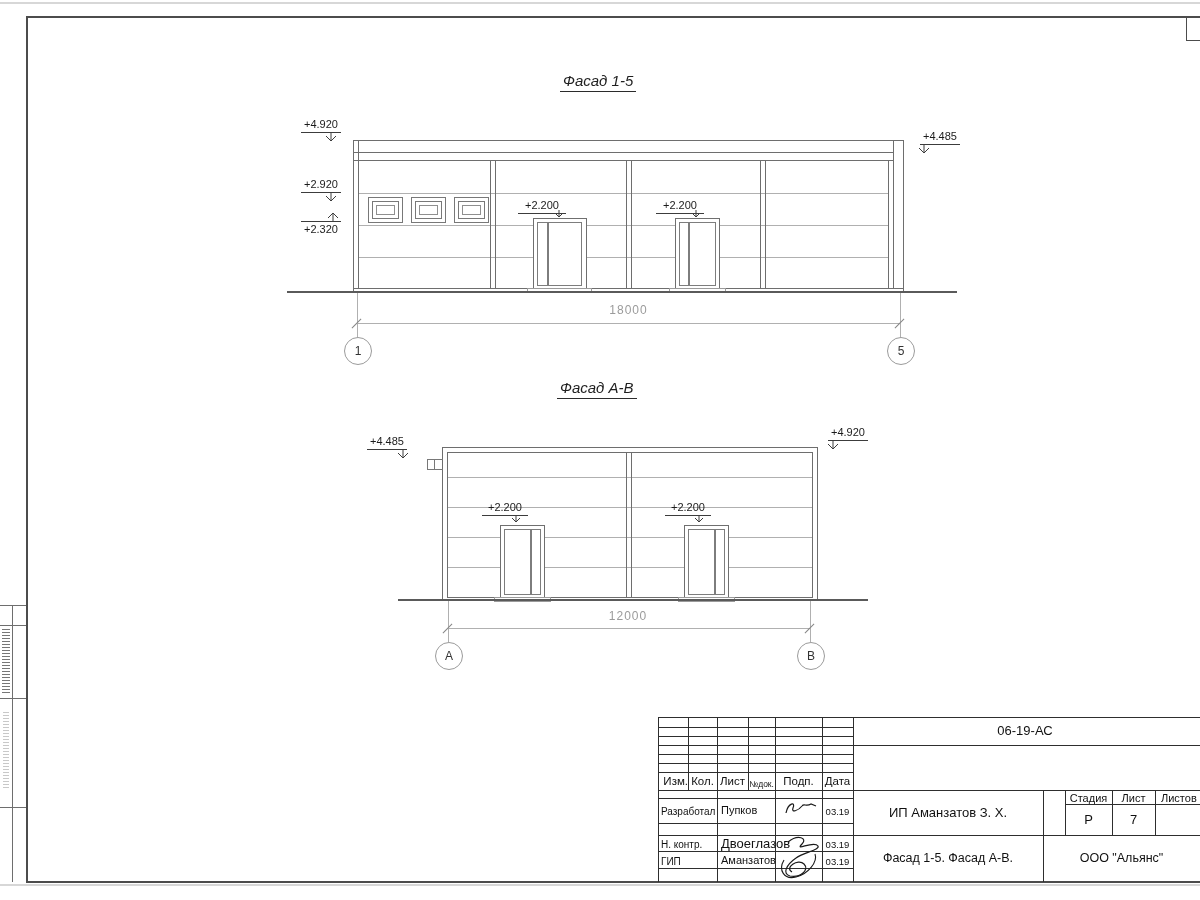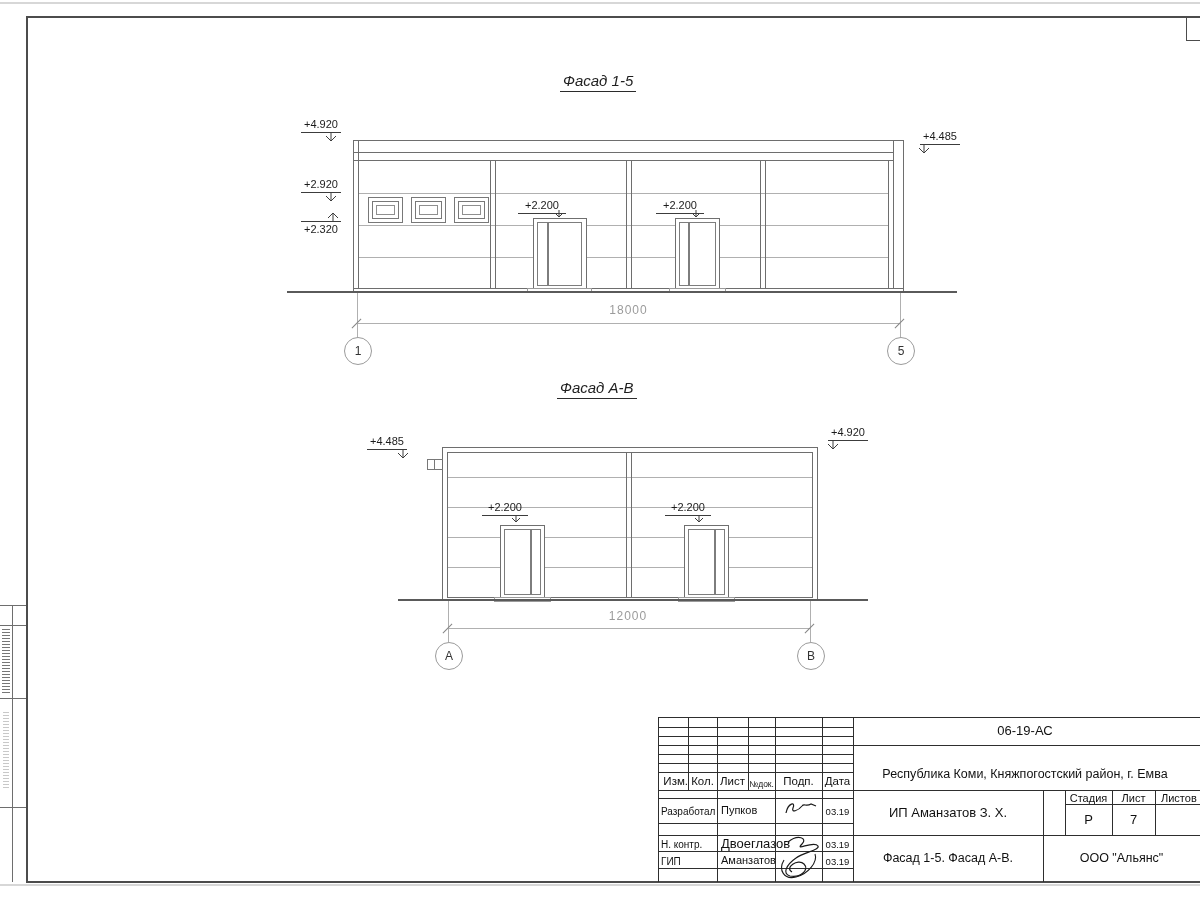--- a/index.html
+++ b/index.html
@@ -229,21 +229,20 @@
   <div class="tbv" style="left:748px;top:717px;height:73px;"></div>
   <div class="tbv" style="left:775px;top:717px;height:165px;"></div>
   <div class="tbv" style="left:822px;top:717px;height:165px;"></div>
   <div class="tbv" style="left:853px;top:717px;height:165px;"></div>
   <div class="tbv" style="left:1043px;top:790px;height:92px;"></div>
   <div class="tbv" style="left:1065px;top:790px;height:45px;"></div>
   <div class="tbv" style="left:1112px;top:790px;height:45px;"></div>
   <div class="tbv" style="left:1155px;top:790px;height:45px;"></div>
 
   <div class="tbt c" style="left:853px;top:724px;width:344px;font-size:13px;">06-19-АС</div>
-  <div class="tbt c" style="left:858px;top:768px;width:334px;font-size:12.5px;">Республика Коми, Княжпогостский район, г. Емва</div>
   <div class="tbt c" style="left:853px;top:806px;width:190px;font-size:13px;">ИП Аманзатов З. Х.</div>
   <div class="tbt c" style="left:853px;top:852px;width:190px;font-size:12.5px;">Фасад 1-5. Фасад А-В.</div>
   <div class="tbt c" style="left:1043px;top:852px;width:157px;font-size:12.5px;">ООО "Альянс"</div>
 
   <div class="tbt c" style="left:658px;top:775px;width:30px;font-size:11.5px;text-align:right;">Изм.</div>
   <div class="tbt c" style="left:688px;top:775px;width:29px;font-size:11.5px;">Кол.</div>
   <div class="tbt c" style="left:717px;top:775px;width:31px;font-size:11.5px;">Лист</div>
   <div class="tbt c" style="left:748px;top:778px;width:27px;font-size:8.5px;">№док.</div>
   <div class="tbt c" style="left:775px;top:775px;width:47px;font-size:11.5px;">Подп.</div>
   <div class="tbt c" style="left:822px;top:775px;width:31px;font-size:11.5px;">Дата</div>

